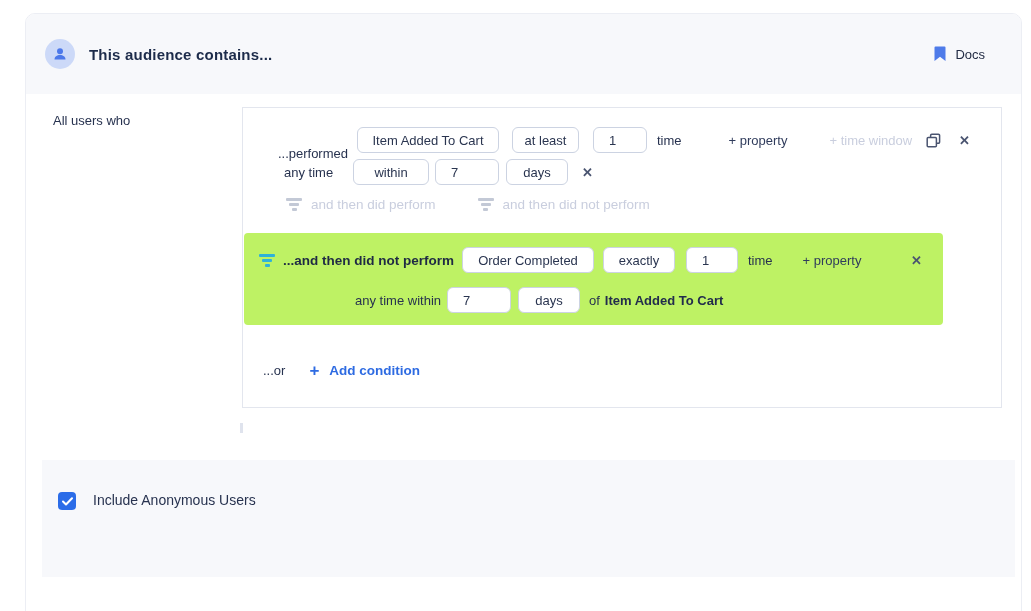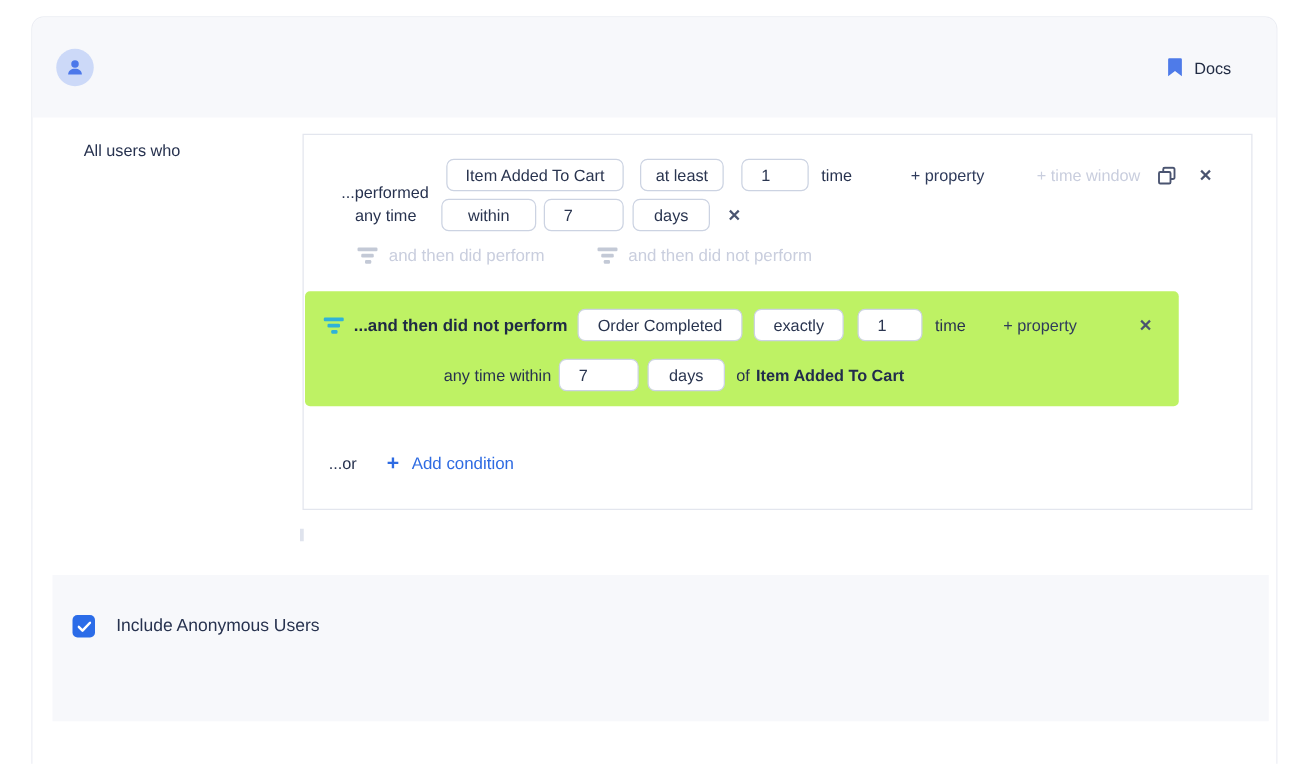--- a/index.html
+++ b/index.html
@@ -12,21 +12,21 @@
     border:1px solid #eceef4; border-radius:10px; background:#ffffff; }
   .header-bar { position:absolute; left:26px; top:14px; width:995px; height:80px;
     background:#f7f8fb; border-radius:9px 9px 0 0; display:flex; align-items:center;
     padding:0 36px 0 19px; }
   .avatar { width:30px; height:30px; border-radius:50%; background:#ccd9f8;
     display:flex; align-items:center; justify-content:center; flex:0 0 auto; }
   .page-title { margin-left:14px; font-size:15px; font-weight:bold; color:#1c2b4a; letter-spacing:.2px; }
   .docs { margin-left:auto; display:flex; align-items:center; gap:9px; cursor:pointer; }
   .docs-label { font-size:13px; color:#222c44; }
 
-  .all-users { position:absolute; left:67px; top:113px; font-size:13px; color:#27324f; }
+  .all-users { position:absolute; left:53px; top:113px; font-size:13px; color:#27324f; }
 
   
   .cond-card { position:absolute; left:242px; top:107px; width:760px; height:301px;
     border:1px solid #e3e6ee; background:#ffffff; }
   .row { position:absolute; left:0; width:100%; display:flex; align-items:center; }
 
   .btn { display:inline-flex; align-items:center; justify-content:center; height:26px;
     border:1px solid #ccd3e2; border-radius:6px; background:#fff; font-size:13px;
     color:#2a3550; padding:0 12px; cursor:pointer; white-space:nowrap; flex:0 0 auto; }
   .num-input { height:26px; border:1px solid #ccd3e2; border-radius:6px; background:#fff;
@@ -73,34 +73,35 @@
 <div class="page">
   <div class="outer-card"></div>
 
   <div class="header-bar">
     <span class="avatar">
       <svg width="16" height="16" viewBox="0 0 16 16">
         <circle cx="8" cy="5.2" r="3" fill="#4c78ea"></circle>
         <path d="M2.5 13.5c0-3 2.5-4.6 5.5-4.6s5.5 1.6 5.5 4.6z" fill="#4c78ea"></path>
       </svg>
     </span>
+    <span class="page-title">This audience contains...</span>
     <span class="docs">
       <svg width="12" height="16" viewBox="0 0 12 16">
         <path d="M1.5 0.5h9a1 1 0 0 1 1 1V15l-5.5-4.3L0.5 15V1.5a1 1 0 0 1 1-1z" fill="#4e7be9"></path>
       </svg>
       <span class="docs-label">Docs</span>
     </span>
   </div>
 
   <div class="all-users lbl">All users who</div>
 
   <div class="cond-card">
 
     <div class="row" style="top:19px; height:26px;">
-      <span class="lbl" style="margin-left:30px; width:75px; text-align:left;margin-top:26px;">...performed</span>
+      <span class="lbl" style="margin-left:30px; width:75px; text-align:right;margin-top:26px;">...performed</span>
       <span class="btn" style="margin-left:9px; width:142px;">Item Added To Cart</span>
       <span class="btn" style="margin-left:13px; width:67px;">at least</span>
       <input class="num-input" style="margin-left: 14px; width: 54px;" value="1">
       <span class="lbl" style="margin-left:10px;">time</span>
       <span class="link-muted" style="margin-left:47px;">+ property</span>
       <span class="link-disabled" style="margin-left:42px;">+ time window</span>
       <span style="margin-left:auto; display:inline-flex;">
         <svg width="15" height="15" viewBox="0 0 15 15">
           <rect x="1.2" y="4.6" width="9.2" height="9.2" rx="1" fill="none" stroke="#4a5470" stroke-width="1.5"></rect>
           <path d="M4.6 4.6V2.4a1.2 1.2 0 0 1 1.2-1.2h6.6a1.2 1.2 0 0 1 1.2 1.2v6.6a1.2 1.2 0 0 1-1.2 1.2h-2" fill="none" stroke="#4a5470" stroke-width="1.5"></path>
@@ -152,21 +153,21 @@
         <input class="num-input" style="margin-left: 6px; width: 64px;" value="7">
         <span class="btn" style="margin-left:7px; width:62px;">days</span>
         <span class="lbl" style="margin-left:9px;">of</span>
         <span class="of-event" style="margin-left:5px;">Item Added To Cart</span>
       </div>
     </div>
 
     <div class="or-row">
       <span class="lbl">...or</span>
       <span class="plus-glyph" style="margin-left:24px;">+</span>
-      <span class="add-condition" style="margin-left:10px;">Add condition</span>
+      <span class="add-condition" style="margin-left:10px;font-weight:bold;">Add condition</span>
     </div>
   </div>
 
   <div class="tick-mark"></div>
 
   <div class="bottom-panel">
     <div class="opt-row1">
       <span class="checkbox-blue">
         <svg width="11" height="9" viewBox="0 0 11 9">
           <path d="M1 4.5L4 7.5L10 1.2" fill="none" stroke="#ffffff" stroke-width="2" stroke-linecap="round" stroke-linejoin="round"></path>

